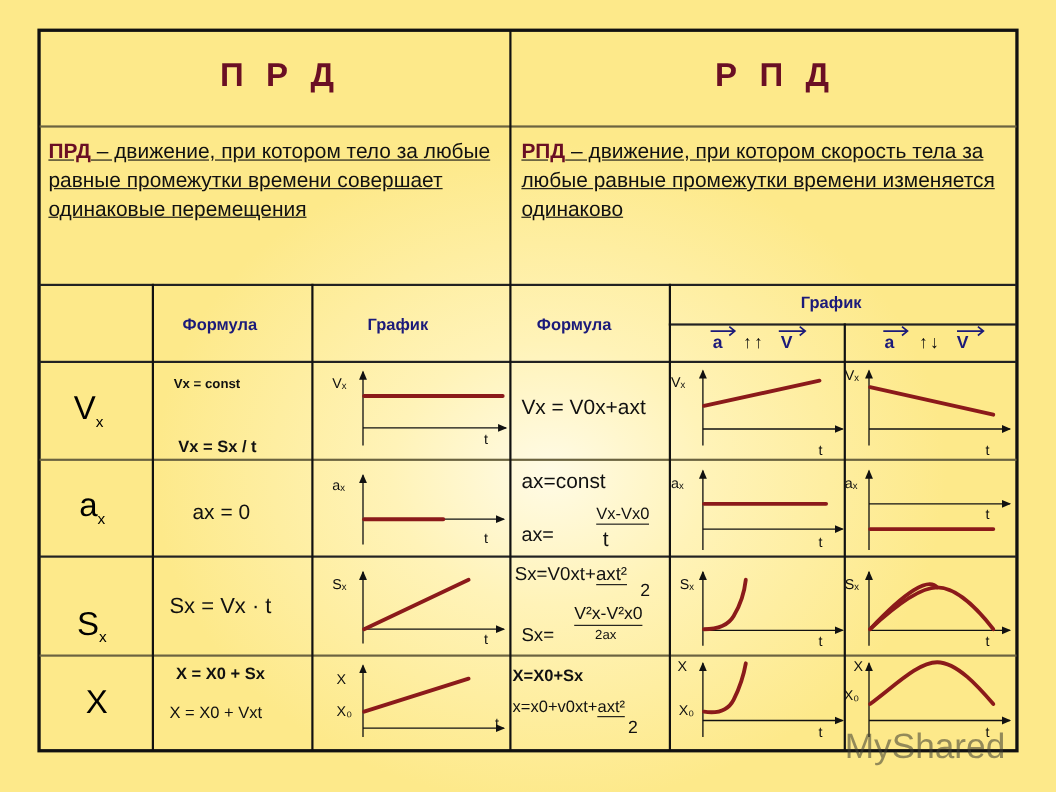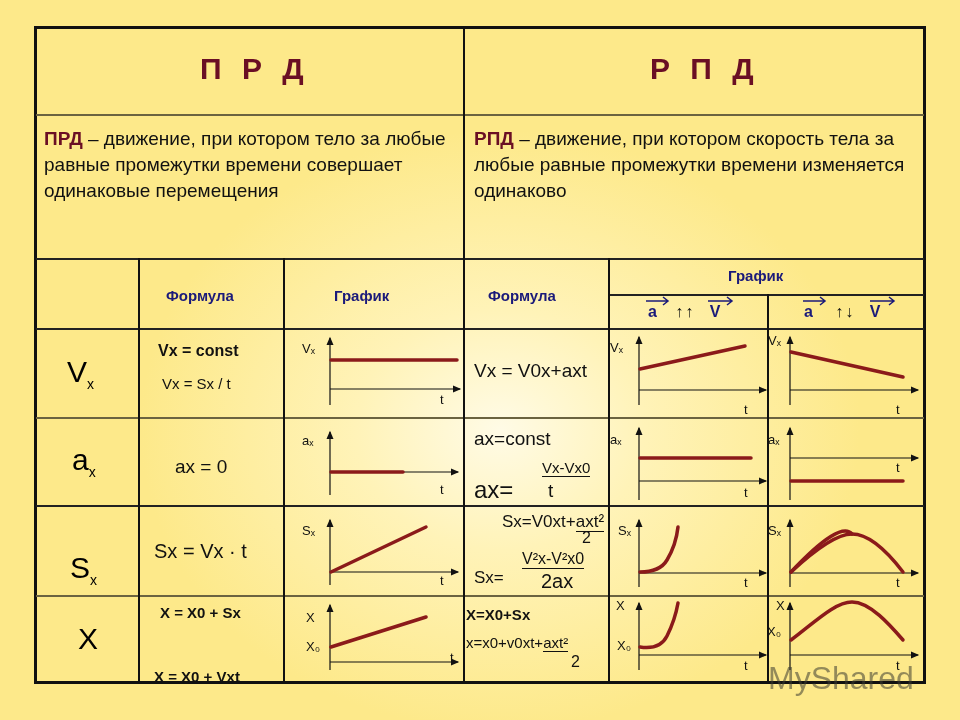--- a/index.html
+++ b/index.html
@@ -7,21 +7,21 @@
     background:#fde98a;font-family:"Liberation Sans",sans-serif;}
   .bg{position:absolute;left:0;top:0;width:960px;height:720px;
     background:radial-gradient(ellipse 360px 300px at 500px 430px,#fffbe6 0%,#fff3b8 40%,#fde98a 100%);}
   .frame{position:absolute;left:34px;top:26px;width:892px;height:658px;
     border:3px solid #111;box-sizing:border-box;}
   .hl{position:absolute;height:0;border-top:2px solid #222;}
   .hl.g{border-top:2px solid #6b6340;}
   .vl{position:absolute;width:0;border-left:2px solid #111;}
   .t{position:absolute;white-space:nowrap;}
   .hdr{font-weight:bold;font-size:30px;color:#6a0f24;letter-spacing:6px;}
-  .def{font-size:19px;line-height:26px;color:#111;white-space:normal;}
+  .def{font-size:19px;line-height:26px;color:#111;white-space:normal;text-decoration:underline;}
   .def b{color:#6a0f24;}
   .colh{font-weight:bold;font-size:15px;color:#1b1a7a;}
   .rowlbl{font-size:30px;color:#000000;}
   .rowlbl sub{font-size:14px;}
   .f{color:#111;}
   svg{position:absolute;overflow:visible;}
   .wm{position:absolute;left:768px;top:660px;font-size:32px;color:rgba(60,60,50,0.55);}
 </style>
 </head>
 <body>
@@ -71,37 +71,37 @@
     <path d="M803 301 L825 301 M820 297 L825 301 L820 305"></path>
     <path d="M870 301 L894 301 M889 297 L894 301 L889 305"></path>
   </g>
 </svg>
 
 <div class="t rowlbl" style="left:67px;top:355px;"><span>V</span><sub>x</sub></div>
 <div class="t rowlbl" style="left:72px;top:443px;"><span>a</span><sub>x</sub></div>
 <div class="t rowlbl" style="left:70px;top:530px;margin-top:21px;"><span>S</span><sub>x</sub></div>
 <div class="t rowlbl" style="left:78px;top:622px;"><span>X</span></div>
 
-<div class="t f" style="left:158px;top:342px;font-weight:bold;font-size:16px;">Vx = const</div>
-<div class="t f" style="left:162px;top:375px;font-weight:normal;font-size:15px;">Vx = Sx / t</div>
+<div class="t f" style="left:158px;top:342px;font-weight:bold;font-size:12px;">Vx = const</div>
+<div class="t f" style="left:162px;top:398px;font-weight:bold;font-size:15px;">Vx = Sx / t</div>
 <div class="t f" style="left:175px;top:456px;font-size:19px;">ax = 0</div>
 <div class="t f" style="left:154px;top:540px;font-size:20px;">Sx = Vx · t</div>
 <div class="t f" style="left:160px;top:604px;font-weight:bold;font-size:15px;">X = X0 + Sx</div>
-<div class="t f" style="left:154px;top:668px;font-weight:bold;font-size:15px;">X = X0 + Vxt</div>
+<div class="t f" style="left:154px;top:640px;font-weight:normal;font-size:15px;">X = X0 + Vxt</div>
 
 <div class="t f" style="left:474px;top:360px;font-size:19px;">Vx = V0x+axt</div>
 <div class="t f" style="left:474px;top:428px;font-size:19px;">ax=const</div>
-<div class="t f" style="left:474px;top:476px;font-size:24px;">ax=</div>
+<div class="t f" style="left:474px;top:476px;font-size:18px;">ax=</div>
 <div class="t f" style="left:542px;top:459px;font-size:15px;border-bottom:1.5px solid #111;">Vx-Vx0</div>
 <div class="t f" style="left:548px;top:480px;font-size:19px;">t</div>
-<div class="t f" style="left:502px;top:512px;font-size:17px;"><span>Sx=V0xt+</span><span style="border-bottom:1.5px solid #111;">axt²</span></div>
+<div class="t f" style="left:468px;top:512px;font-size:17px;"><span>Sx=V0xt+</span><span style="border-bottom:1.5px solid #111;">axt²</span></div>
 <div class="t f" style="left:582px;top:529px;font-size:16px;">2</div>
 <div class="t f" style="left:474px;top:568px;font-size:17px;">Sx=</div>
 <div class="t f" style="left:522px;top:550px;font-size:16px;border-bottom:1.5px solid #111;">V²x-V²x0</div>
-<div class="t f" style="left:541px;top:570px;font-size:20px;">2ax</div>
+<div class="t f" style="left:541px;top:570px;font-size:12px;">2ax</div>
 <div class="t f" style="left:466px;top:606px;font-weight:bold;font-size:15px;text-align:right;">X=X0+Sx</div>
 <div class="t f" style="left:466px;top:634px;font-weight:normal;font-size:15px;"><span>x=x0+v0xt+</span><span style="border-bottom:1.5px solid #111;">axt²</span></div>
 <div class="t f" style="left:571px;top:653px;font-size:16px;">2</div>
 
 <svg width="960" height="720" style="left:0;top:0;">
   <defs>
     <marker id="ar" markerWidth="8" markerHeight="8" refX="6" refY="4" orient="auto">
       <path d="M0 1 L7 4 L0 7 Z" fill="#111"></path>
     </marker>
   </defs>

